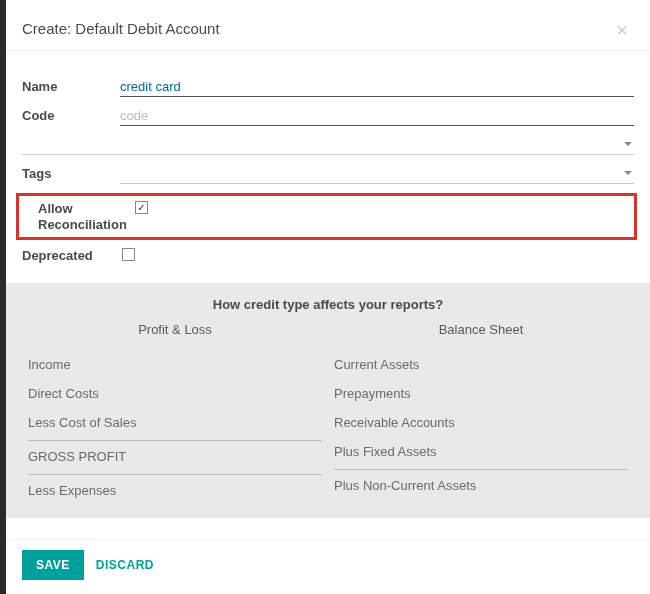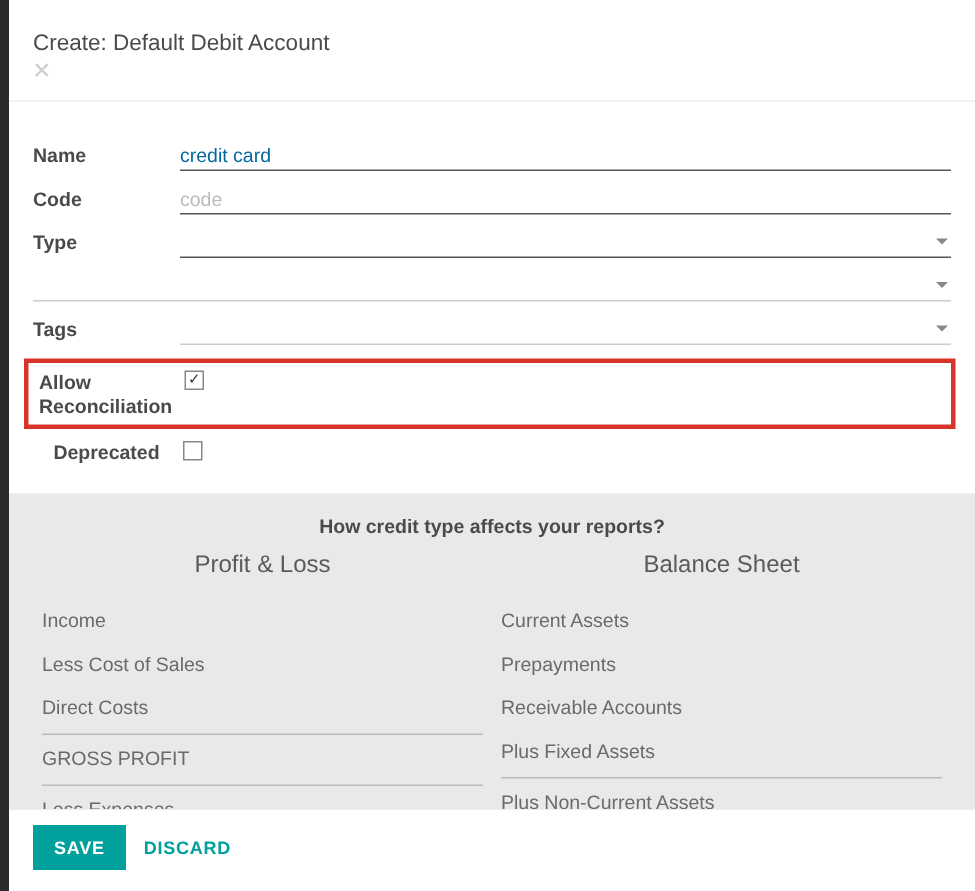--- a/index.html
+++ b/index.html
@@ -23,21 +23,20 @@
     background: #fff;
     display: flex;
     flex-direction: column;
   }
   .modal-header {
     padding: 20px 22px 10px 16px;
     display: flex;
     justify-content: space-between;
     align-items: flex-start;
     border-bottom: 1px solid #eee;
-    flex-direction: column;
   }
   .modal-title {
     font-size: 15px;
     color: #4a4a4a;
     font-weight: 500;
   }
   .close-x {
     color: #ccc;
     font-size: 20px;
     cursor: pointer;
@@ -103,21 +102,21 @@
   .highlight-row {
     border: 3px solid #d9342b;
     padding: 3px;
     margin-left: -6px;
     margin-right: -3px;
     display: flex;
     align-items: flex-start;
   }
   .highlight-row .form-label {
     width: 95px;
-    margin-left: 4px;
+    margin-left: 16px;
   }
   .checkbox {
     width: 13px; height: 13px;
     border: 1px solid #888;
     display: inline-flex;
     align-items: center;
     justify-content: center;
     font-size: 10px;
     line-height: 1;
     color: #333;
@@ -138,21 +137,21 @@
   }
   .info-cols {
     display: flex;
   }
   .info-col {
     flex: 1;
     padding: 0 6px;
   }
   .info-col-header {
     text-align: center;
-    font-size: 16px;
+    font-size: 13px;
     color: #5a5a5a;
     margin-bottom: 14px;
   }
   .info-item {
     font-size: 13px;
     color: #6a6a6a;
     padding: 6px 0 8px 0;
   }
   .info-divider {
     border-top: 1px solid #bbb;
@@ -211,28 +210,20 @@
         </div>
       </div>
 
       <div class="form-row">
         <div class="form-label">Code</div>
         <div class="form-control-cell">
           <input class="text-input" placeholder="code" style="">
         </div>
       </div>
 
-      <div class="form-row">
-        <div class="form-label">Type</div>
-        <div class="form-control-cell">
-          <div class="dd-cell">
-            <div class="caret"></div>
-          </div>
-        </div>
-      </div>
 
       <div class="form-row">
         <div class="form-control-cell">
           <div class="dd-cell light">
             <div class="caret"></div>
           </div>
         </div>
       </div>
 
       <div class="form-row">
@@ -242,35 +233,35 @@
             <div class="caret"></div>
           </div>
         </div>
       </div>
 
       <div class="highlight-row">
         <div class="form-label">Allow Reconciliation</div>
         <div class="checkbox">✓</div>
       </div>
 
-      <div class="form-row" style="margin-top:6px;text-align:center;">
+      <div class="form-row" style="margin-top:6px;">
         <div class="form-label">Deprecated</div>
         <div class="checkbox"></div>
       </div>
 
     </div>
 
     <div class="info-panel">
       <div class="info-title">How credit type affects your reports?</div>
       <div class="info-cols">
         <div class="info-col">
           <div class="info-col-header">Profit &amp; Loss</div>
           <div class="info-item">Income</div>
+          <div class="info-item">Direct Costs</div>
           <div class="info-item">Less Cost of Sales</div>
-          <div class="info-item">Direct Costs</div>
           <div class="info-divider"></div>
           <div class="info-item">GROSS PROFIT</div>
           <div class="info-divider"></div>
           <div class="info-item">Less Expenses</div>
         </div>
         <div class="info-col">
           <div class="info-col-header">Balance Sheet</div>
           <div class="info-item">Current Assets</div>
           <div class="info-item">Prepayments</div>
           <div class="info-item">Receivable Accounts</div>

